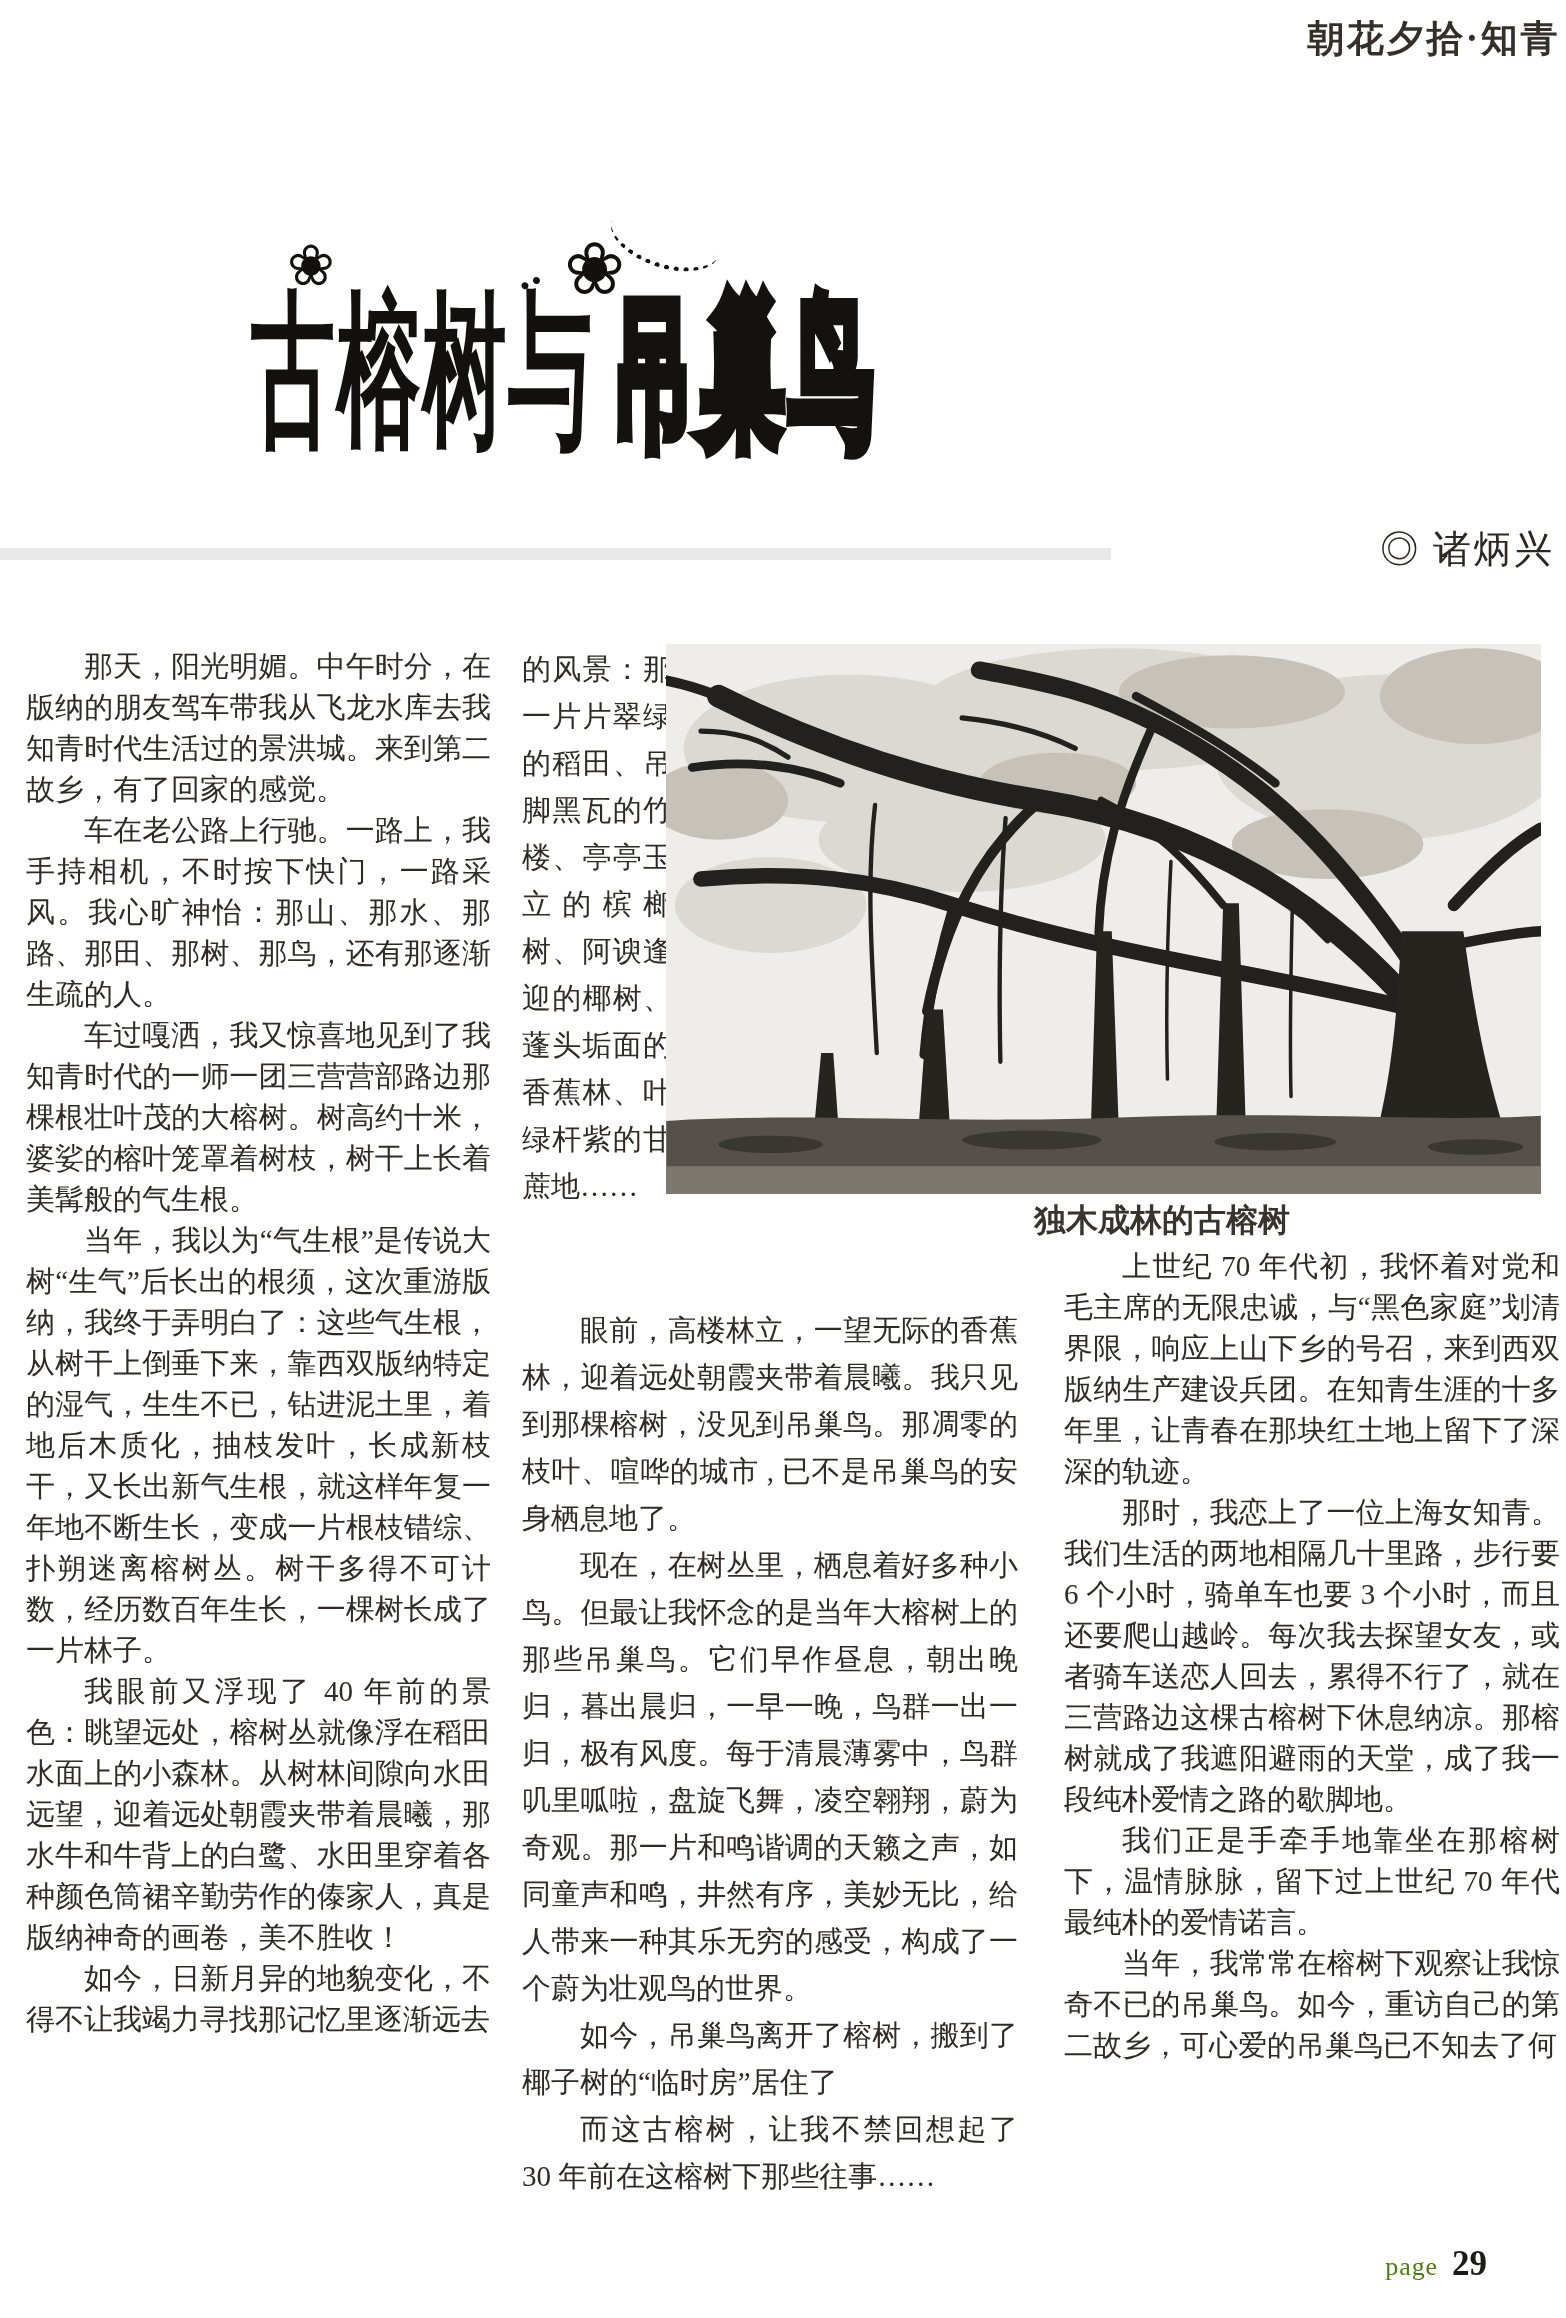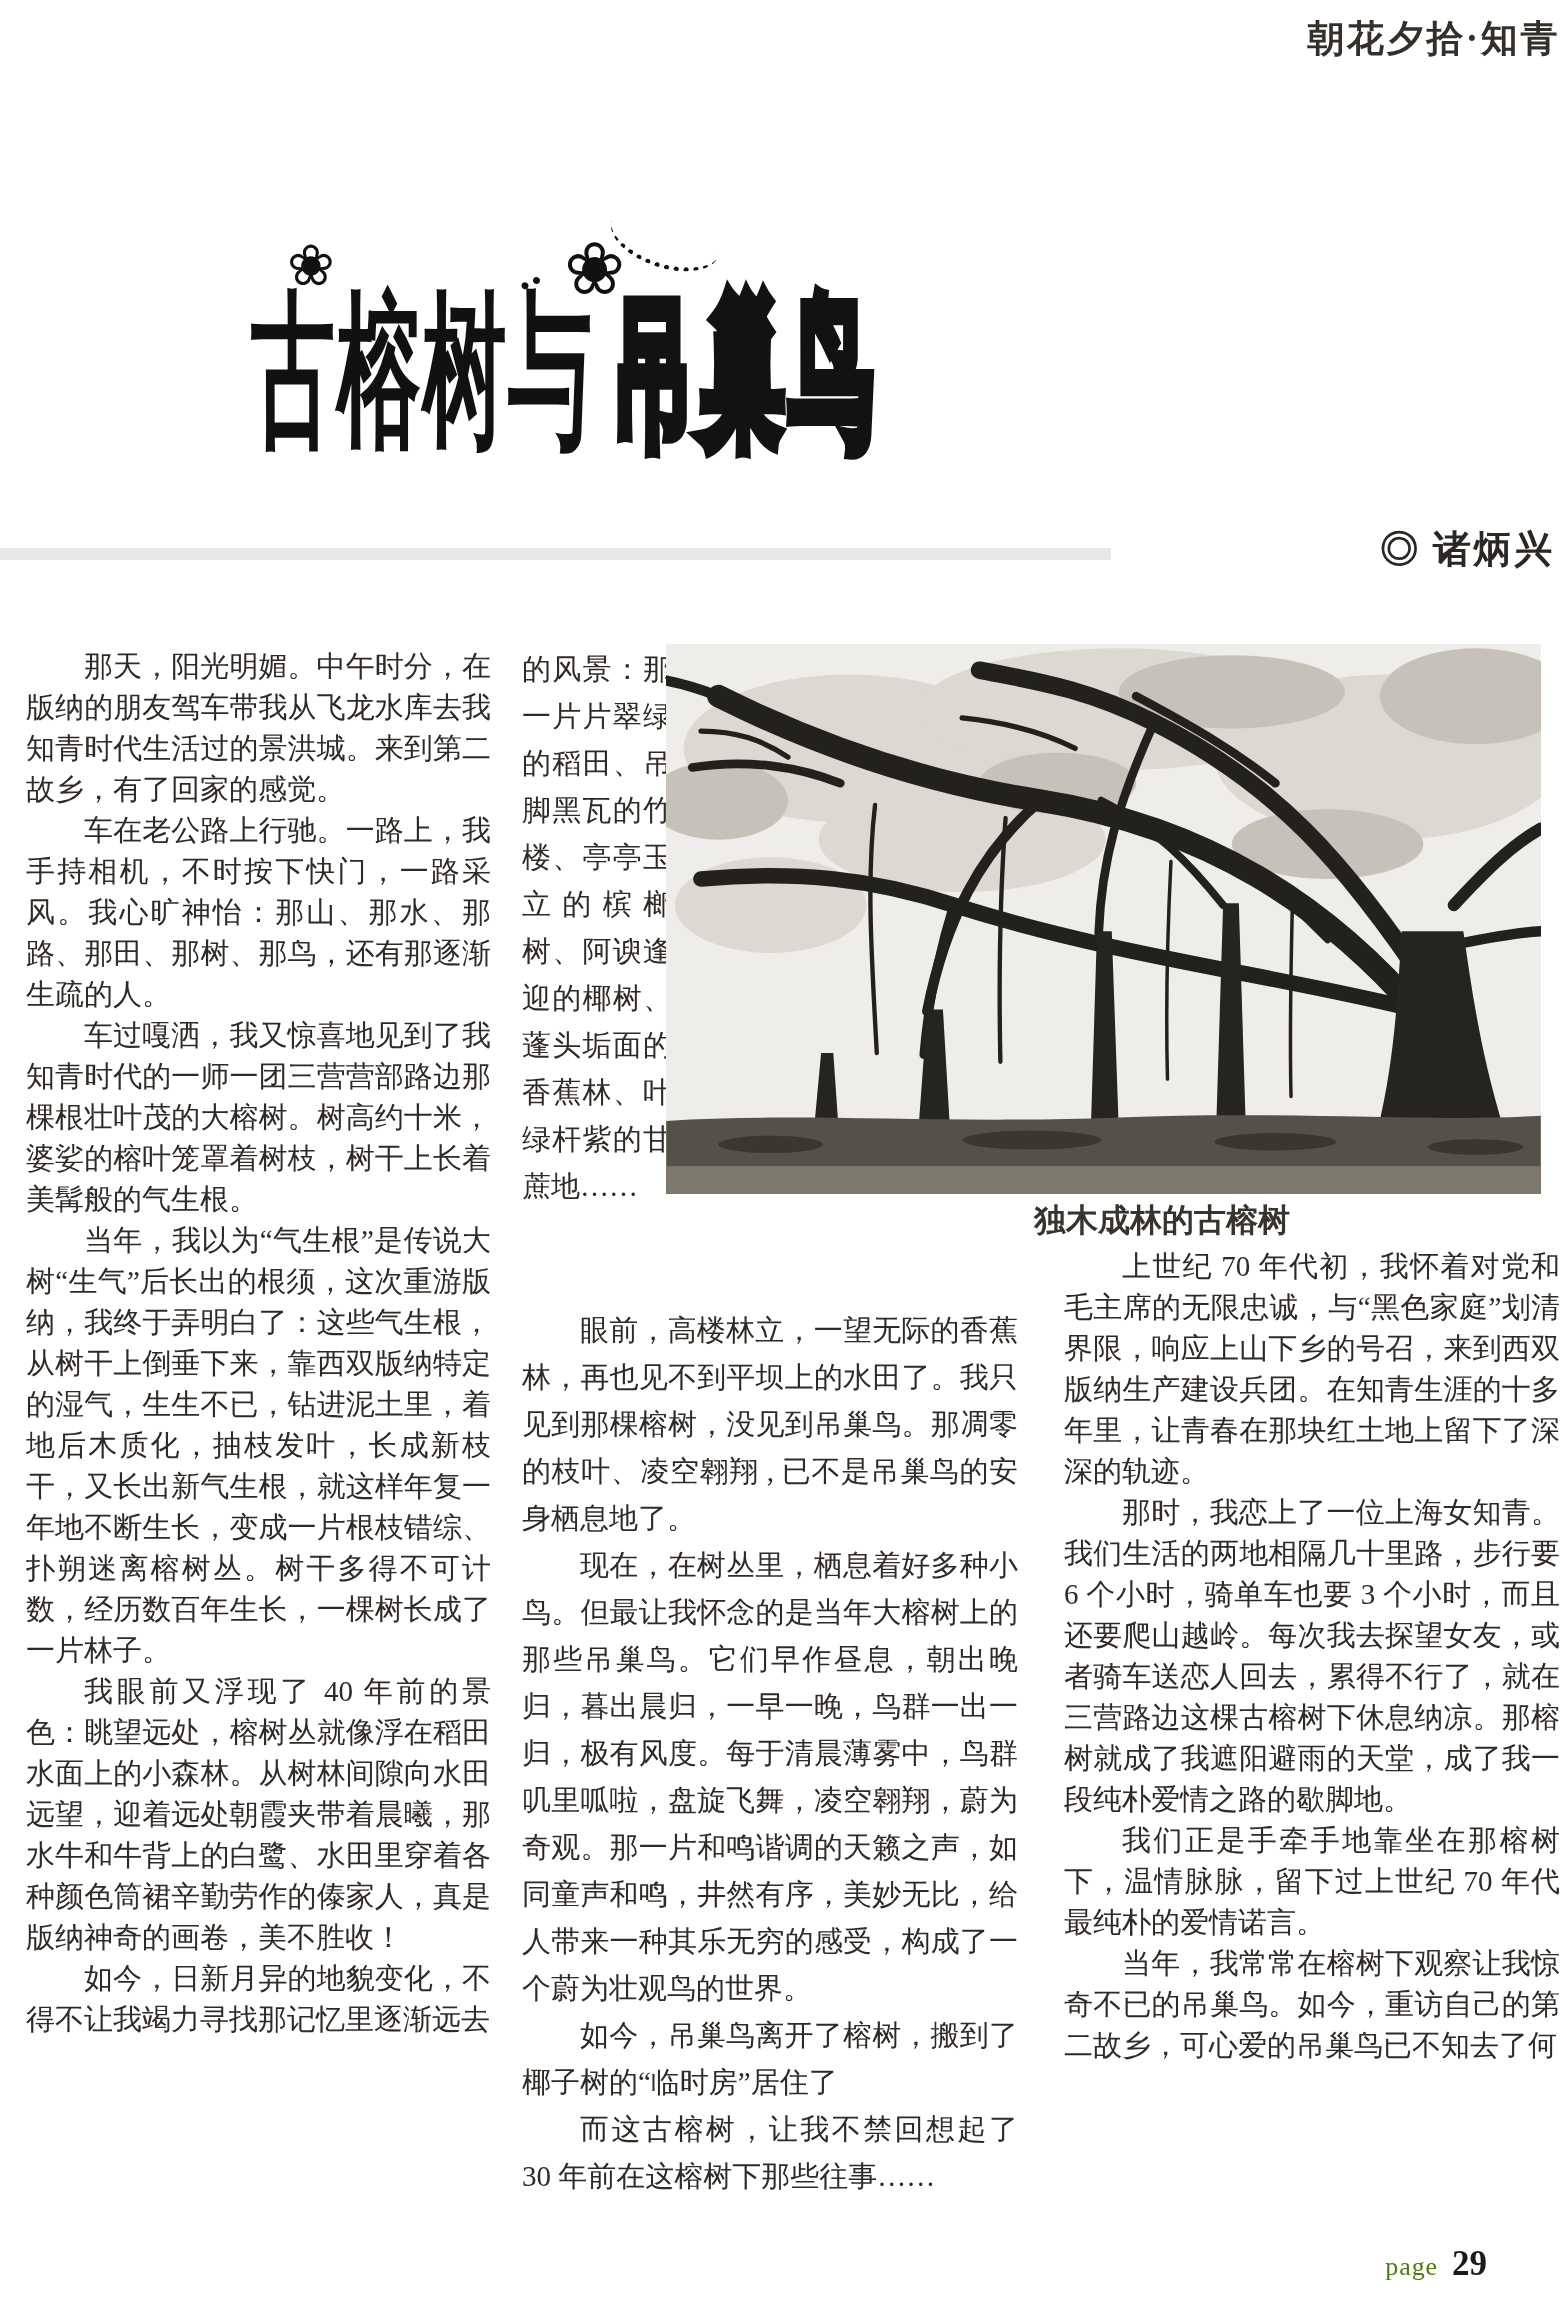--- a/index.html
+++ b/index.html
@@ -15,21 +15,21 @@
          transform-origin:top left;white-space:nowrap;letter-spacing:1.7px;}
   .title .hollow{color:#f6f6f4;-webkit-text-stroke:6.1px #141210;margin-left:17.4px;letter-spacing:5.2px;}
   .flower{position:absolute;color:#121110;line-height:1;}
   .flower-1{left:287px;top:237px;font-size:57px;}
   .flower-2{left:564px;top:233px;font-size:73px;}
   .buds{left:520px;top:270px;font-size:26px;font-weight:bold;transform:rotate(-25deg);letter-spacing:3.5px;}
   .swirl{position:absolute;left:609px;top:207px;width:113px;height:56px;
          border-bottom:5.2px dotted #121110;border-radius:50%;transform:rotate(18deg);}
   
   .rule{position:absolute;left:0;top:548px;width:1111px;height:12.2px;background:#e8e8e8;}
-  .author{position:absolute;top:524px;right:12.2px;font-size:38px;font-weight:700;
+  .author{position:absolute;top:524px;right:12.2px;font-size:38px;font-weight:400;
           letter-spacing:2.6px;color:#2c2723;}
   
   .col{position:absolute;font-size:29px;text-align:justify;color:#2f2a26;}
   .col p{margin:0;text-indent:2em;}
   .col-1{left:26px;top:646px;width:465px;line-height:41px;}
   .col-2-narrow{left:522px;top:646px;width:150px;line-height:47px;}
   .col-2{left:522px;top:1307px;width:496px;line-height:47px;}
   .col-3{left:1064px;top:1246px;width:496px;line-height:41px;}
   
   .photo{position:absolute;left:666px;top:644px;width:875px;height:550px;background:#efedea;}
@@ -120,21 +120,21 @@
         <ellipse cx="120" cy="575" rx="60" ry="10"></ellipse>
         <ellipse cx="420" cy="570" rx="80" ry="11"></ellipse>
         <ellipse cx="700" cy="572" rx="70" ry="10"></ellipse>
         <ellipse cx="930" cy="578" rx="55" ry="9"></ellipse>
       </g>
     </svg>
   </div>
   <div class="caption">独木成林的古榕树</div>
 
   <div class="col col-2">
-    <p>眼前，高楼林立，一望无际的香蕉林，再也见不到平坝上的水田了。我只见到那棵榕树，没见到吊巢鸟。那凋零的枝叶、凌空翱翔 , 已不是吊巢鸟的安身栖息地了。</p>
+    <p>眼前，高楼林立，一望无际的香蕉林，迎着远处朝霞夹带着晨曦。我只见到那棵榕树，没见到吊巢鸟。那凋零的枝叶、喧哗的城市 , 已不是吊巢鸟的安身栖息地了。</p>
     <p>现在，在树丛里，栖息着好多种小鸟。但最让我怀念的是当年大榕树上的那些吊巢鸟。它们早作昼息，朝出晚归，暮出晨归，一早一晚，鸟群一出一归，极有风度。每于清晨薄雾中，鸟群叽里呱啦，盘旋飞舞，凌空翱翔，蔚为奇观。那一片和鸣谐调的天籁之声，如同童声和鸣，井然有序，美妙无比，给人带来一种其乐无穷的感受，构成了一个蔚为壮观鸟的世界。</p>
     <p>如今，吊巢鸟离开了榕树，搬到了椰子树的“临时房”居住了</p>
     <p>而这古榕树，让我不禁回想起了 30 年前在这榕树下那些往事……</p>
   </div>
 
   <div class="col col-3">
     <p>上世纪 70 年代初，我怀着对党和毛主席的无限忠诚，与“黑色家庭”划清界限，响应上山下乡的号召，来到西双版纳生产建设兵团。在知青生涯的十多年里，让青春在那块红土地上留下了深深的轨迹。</p>
     <p>那时，我恋上了一位上海女知青。我们生活的两地相隔几十里路，步行要 6 个小时，骑单车也要 3 个小时，而且还要爬山越岭。每次我去探望女友，或者骑车送恋人回去，累得不行了，就在三营路边这棵古榕树下休息纳凉。那榕树就成了我遮阳避雨的天堂，成了我一段纯朴爱情之路的歇脚地。</p>
     <p>我们正是手牵手地靠坐在那榕树下，温情脉脉，留下过上世纪 70 年代最纯朴的爱情诺言。</p>
     <p>当年，我常常在榕树下观察让我惊奇不已的吊巢鸟。如今，重访自己的第二故乡，可心爱的吊巢鸟已不知去了何</p>

